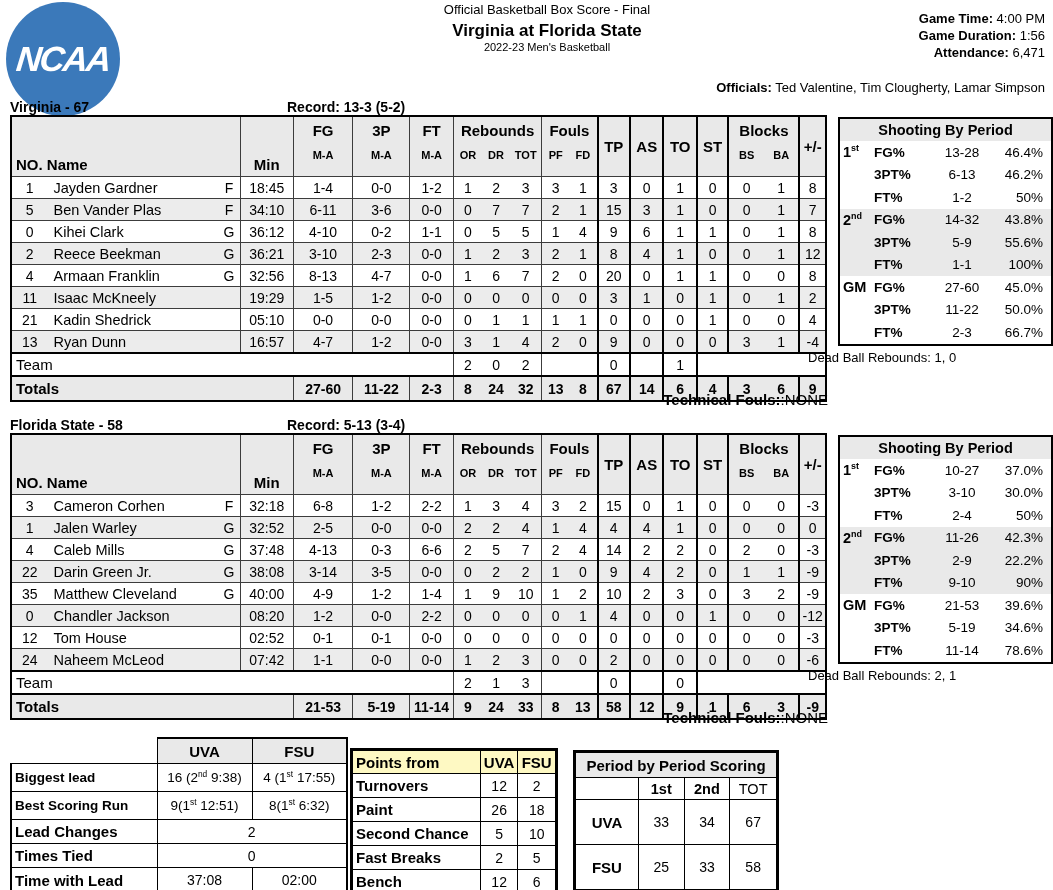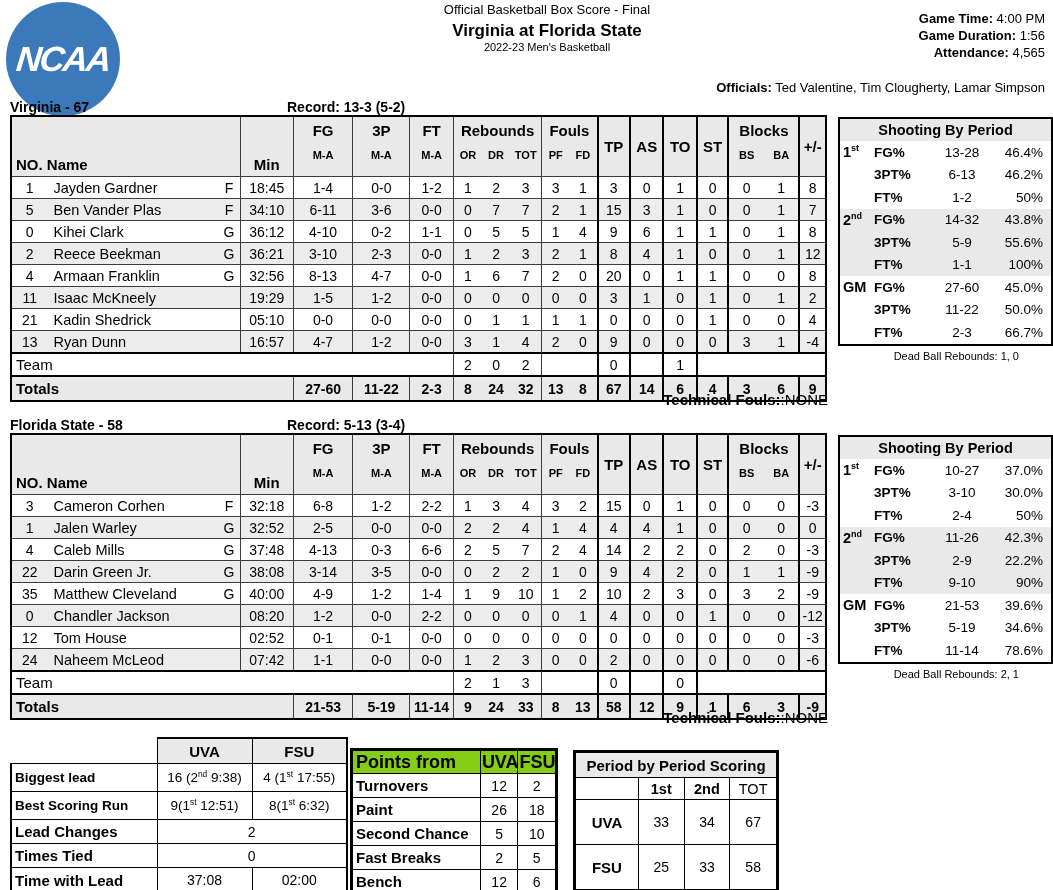--- a/index.html
+++ b/index.html
@@ -57,41 +57,41 @@
   .panel{position:absolute;left:838px;top:18px;width:211px;border:2px solid #000;background:#fff;}
   .panel-title{background:#e9e9e9;font-weight:bold;font-size:14.5px;text-align:center;
         height:22px;line-height:22px;}
   .p-row{display:grid;grid-template-columns:34px 58px 60px 1fr;height:22.5px;align-items:center;
         font-size:13.5px;}
   .p-period{font-weight:bold;font-size:14.5px;padding-left:3px;white-space:nowrap;}
   .p-label{font-weight:bold;}
   .p-ma{text-align:center;}
   .p-pct{text-align:right;padding-right:8px;}
   .panel-body > .period-block:nth-child(2){background:#e9e9e9;}
-  .deadball{position:absolute;left:808px;top:251px;width:211px;text-align:right;font-size:11px;}
+  .deadball{position:absolute;left:808px;top:251px;width:211px;text-align:left;font-size:13px;}
   .techfouls{position:absolute;right:225px;top:292px;font-size:15px;}
   .tf-bold{font-weight:bold;}
 
   
   .gameflow{position:absolute;left:10px;top:737px;width:336px;border-collapse:collapse;table-layout:fixed;}
   .gameflow th,.gameflow td{border:1px solid #000;font-size:14px;text-align:center;padding:0 1px;}
   .gameflow th.blank{border:none;background:#fff;}
   .gameflow th{background:#e9e9e9;font-size:15px;font-weight:bold;height:24px;border-top:2px solid #000;}
   .gameflow th.col-fsu{border-right:2px solid #000;}
   .gameflow .gf-label{text-align:left;font-weight:bold;font-size:15px;padding-left:3px;
         border-left:2px solid #000;white-space:nowrap;}
   .gameflow .r-big td{height:27px;font-size:13.5px;}
   .gameflow .r-mid td{height:23px;}
   .gameflow .r-last td{height:24px;border-bottom:2px solid #000;}
   .gameflow td.last-col{border-right:2px solid #000;}
 
   .ptswrap{position:absolute;left:350px;top:748px;width:204px;border:2px solid #000;}
   .pts{width:100%;border-collapse:collapse;table-layout:fixed;}
   .pts th,.pts td{border:1px solid #000;font-size:14px;text-align:center;padding:0 1px;}
-  .pts th{background:#84cc16;font-size:18px;height:22px;}
+  .pts th{background:#fef9c3;font-size:15px;height:22px;}
   .pts th.pf-title{text-align:left;padding-left:3px;}
   .pts td{height:23px;}
   .pts .pf-label{text-align:left;font-weight:bold;font-size:15px;padding-left:3px;white-space:nowrap;}
 
   .ppwrap{position:absolute;left:573px;top:750px;width:202px;border:2px solid #000;}
   .pp{width:100%;border-collapse:collapse;table-layout:fixed;}
   .pp th,.pp td{border:1px solid #000;font-size:14px;text-align:center;padding:0 1px;}
   .pp .pp-title{background:#e9e9e9;font-weight:bold;font-size:15px;height:24px;}
   .pp .pp-sub td{height:21px;font-weight:bold;font-size:14.5px;}
   .pp .pp-sub td.pp-tot-h{font-weight:normal;}
@@ -108,21 +108,21 @@
     <div class="logo-reg">®</div>
   </div>
   <div class="head-center">
     <div class="hc1">Official Basketball Box Score - Final</div>
     <div class="hc2">Virginia at Florida State</div>
     <div class="hc4">2022-23 Men's Basketball</div>
   </div>
   <div class="head-right">
     <div><b>Game Time:</b><span> 4:00 PM</span></div>
     <div><b>Game Duration:</b><span> 1:56</span></div>
-    <div><b>Attendance:</b><span> 4,565</span></div>
+    <div><b>Attendance:</b><span> 6,471</span></div>
   </div>
   <div class="officials">
     <b>Officials:</b><span> Ted Valentine, Tim Clougherty, Lamar Simpson</span>
   </div>
 
   <div class="section" id="sec-uva">
     <div class="team-line">Virginia - 67</div>
     <div class="record">Record: 13-3 (5-2)</div>
 
     <table class="box">

